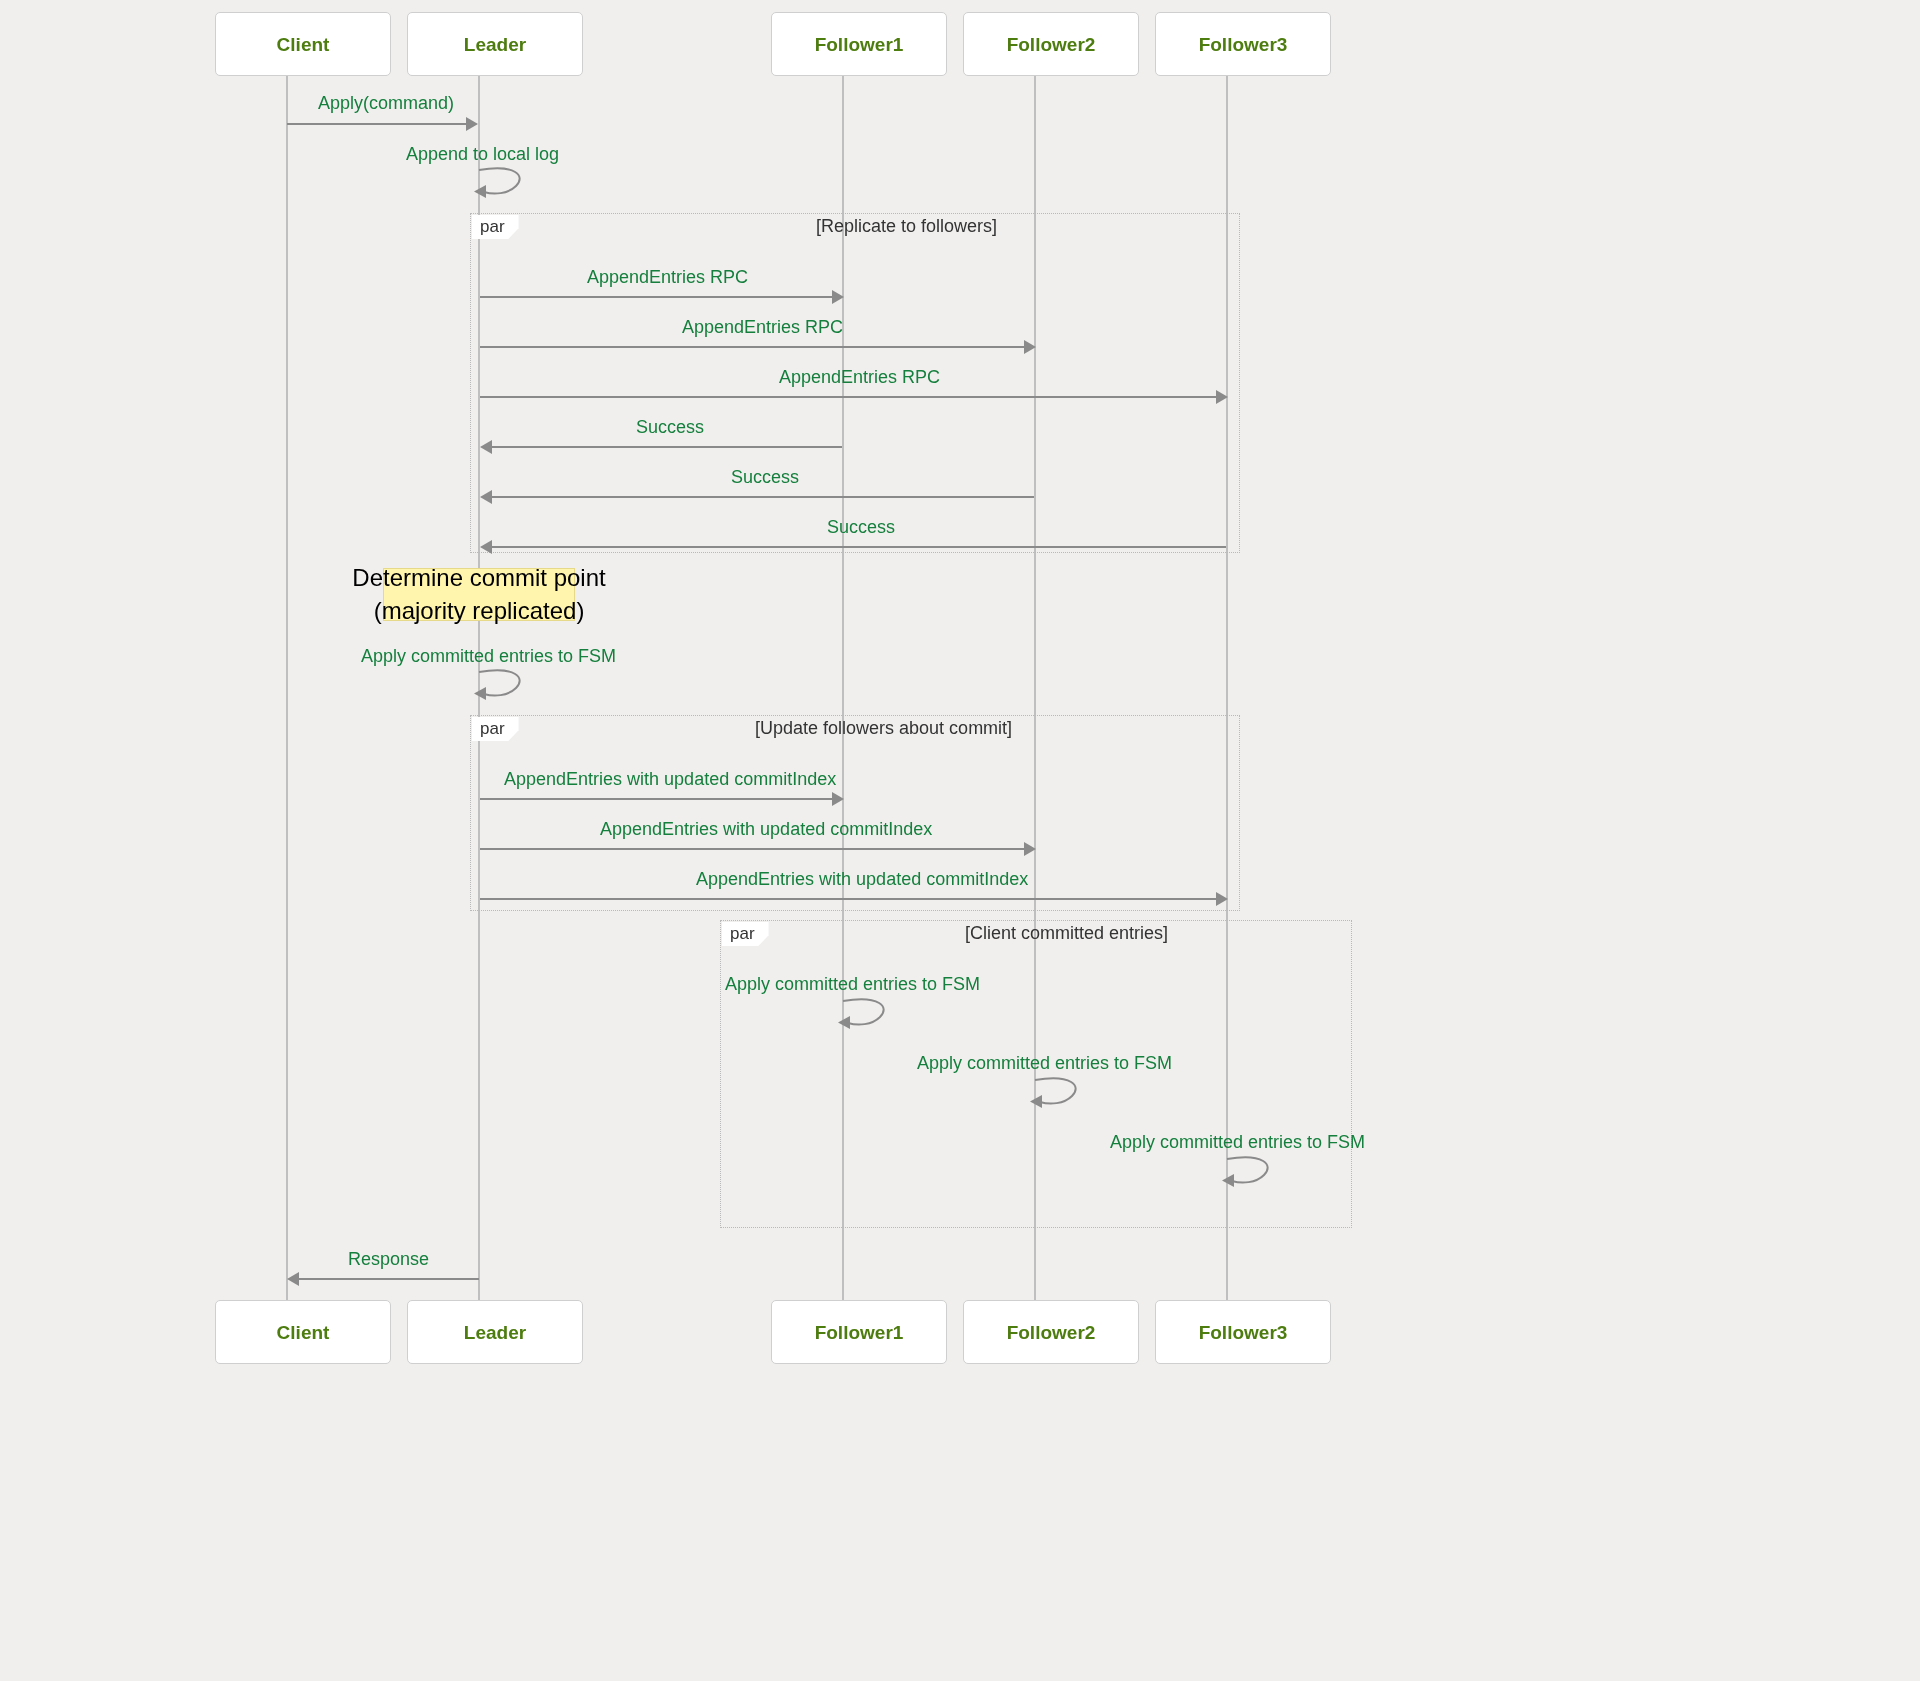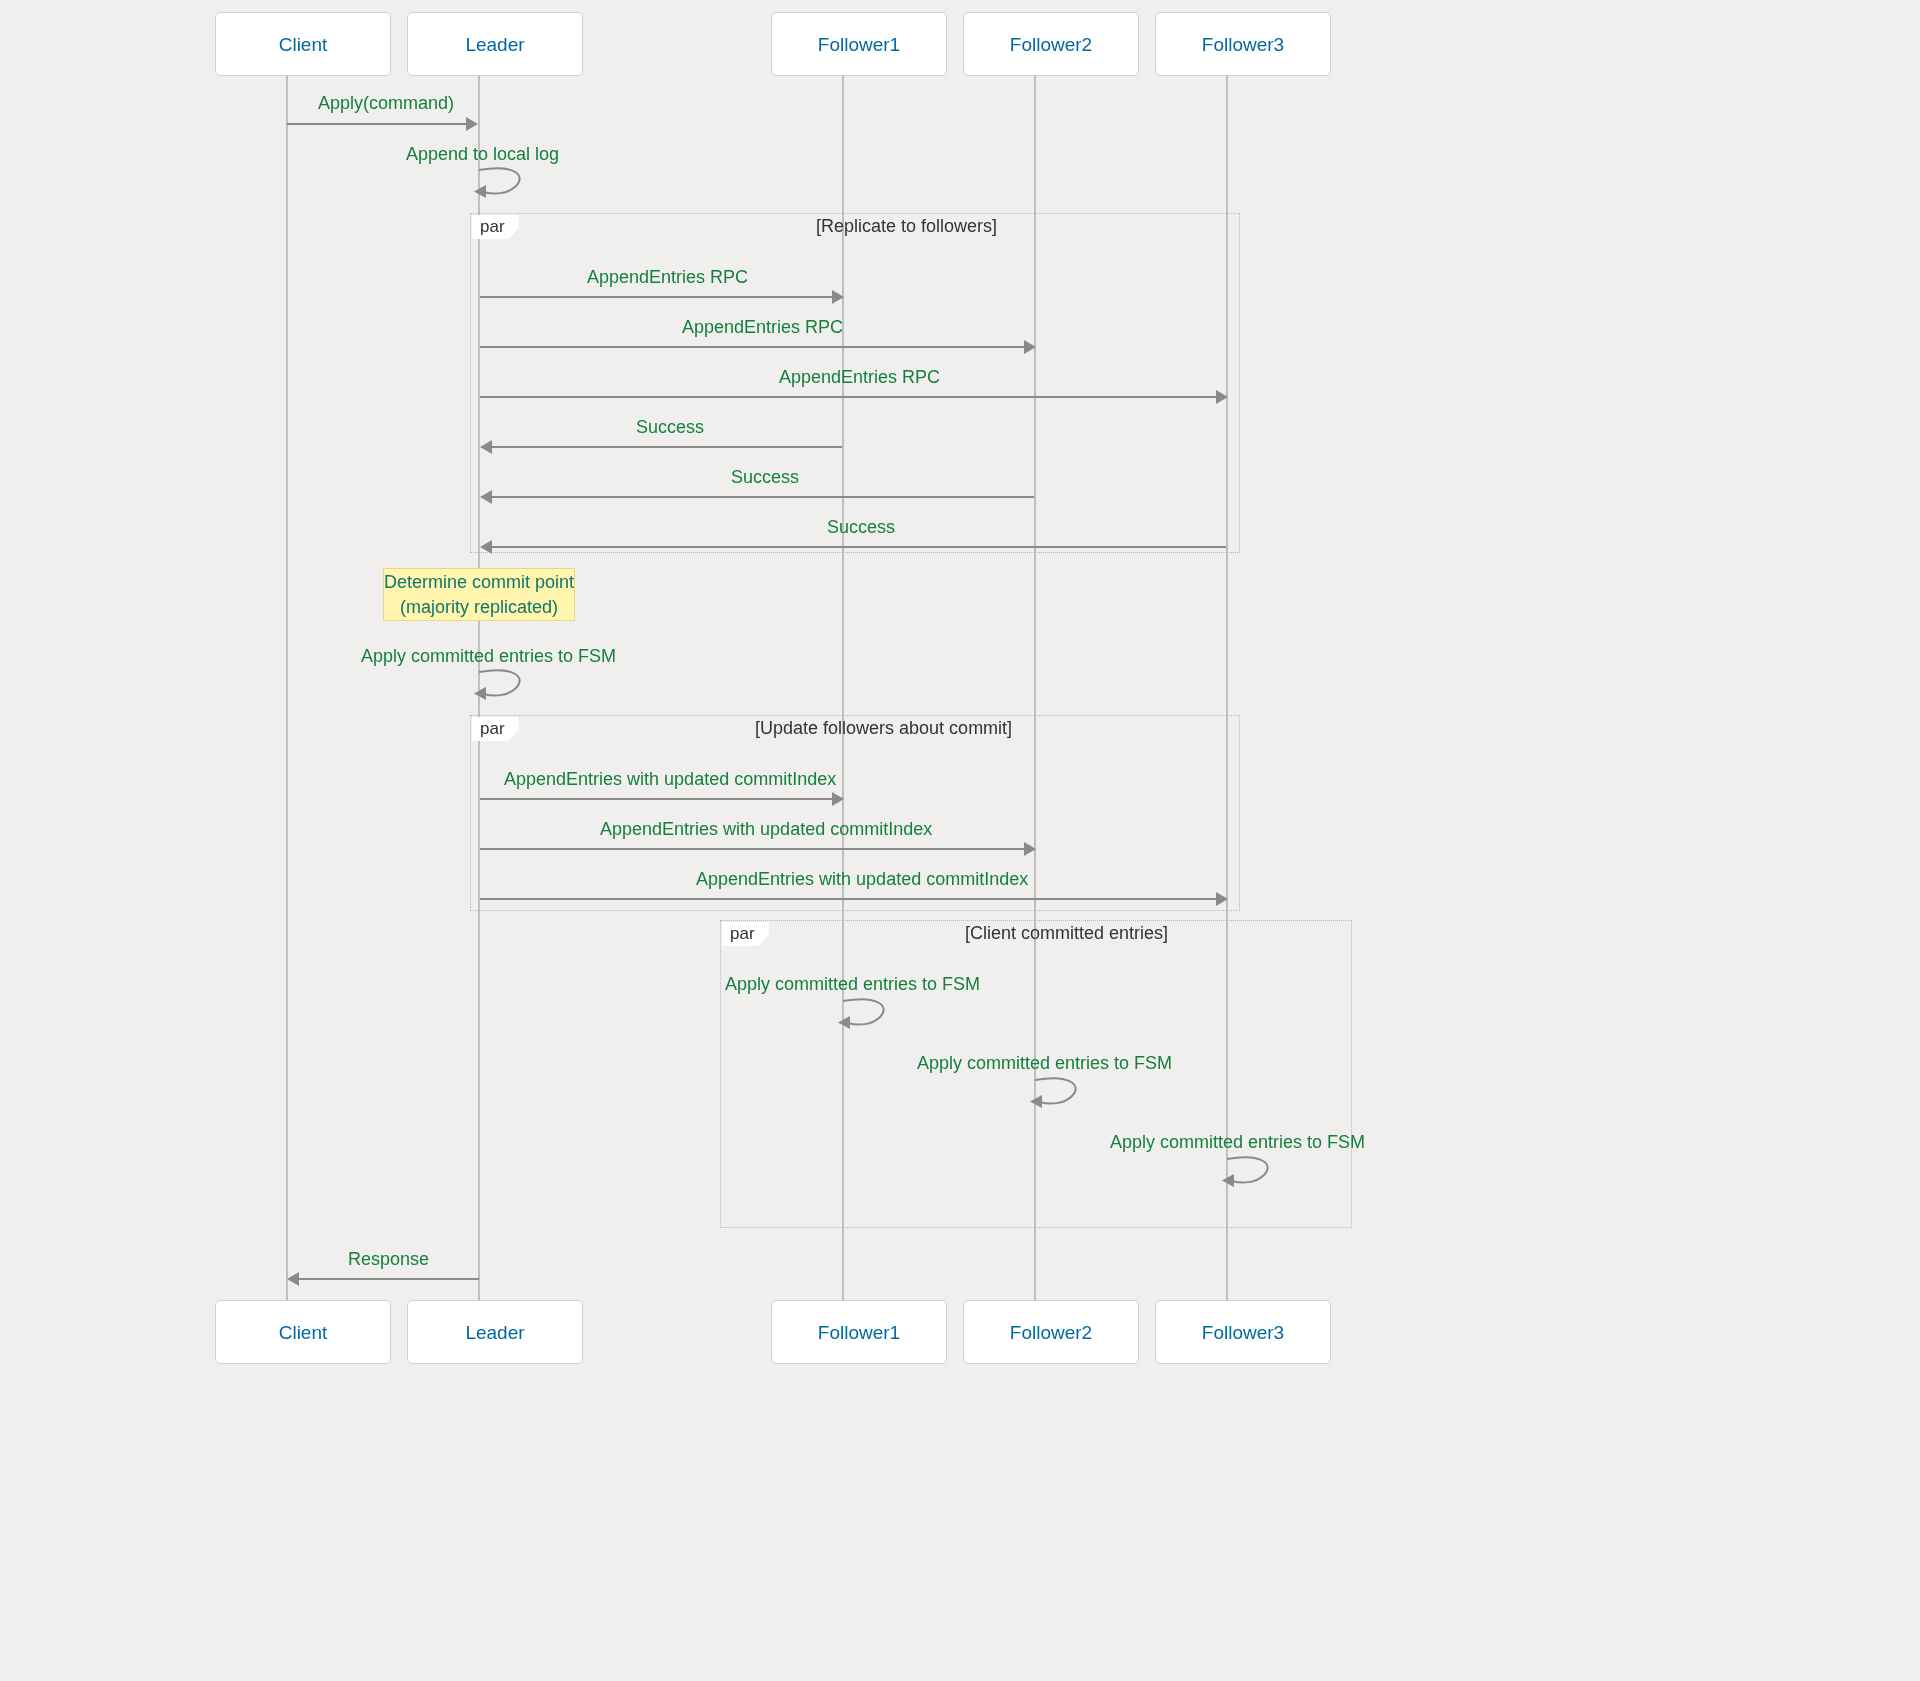--- a/index.html
+++ b/index.html
@@ -18,23 +18,24 @@
     position:absolute;
     width:176px;height:64px;
     background:#ffffff;
     border:1px solid #cfcfcf;
     border-radius:5px;
     box-sizing:border-box;
     display:flex;align-items:center;justify-content:center;
   }
   .actor-label{
     font-size:19px;
-    color:#0369a1;
-    line-height:1;
-    white-space:nowrap;
+    color:#4d7c0f;
+    line-height:1;
+    white-space:nowrap;
+    font-weight:bold;
   }
 
   
   .lifeline{
     position:absolute;
     width:2px;
     background:#bfbfbf;
   }
 
   
@@ -92,22 +93,22 @@
     background:#fff5ad;
     border:1px solid #e6d98a;
     box-sizing:border-box;
     display:flex;
     flex-direction:column;
     align-items:center;
     justify-content:center;
     padding:6px 10px;
   }
   .note-line{
-    font-size:18px;
-    color:#0f766e;
+    font-size:24px;
+    color:#000000;
     line-height:1.35;
     white-space:nowrap;
     text-align:left;
   }
 </style>
 </head>
 <body>
 
 <div id="stage">
 

